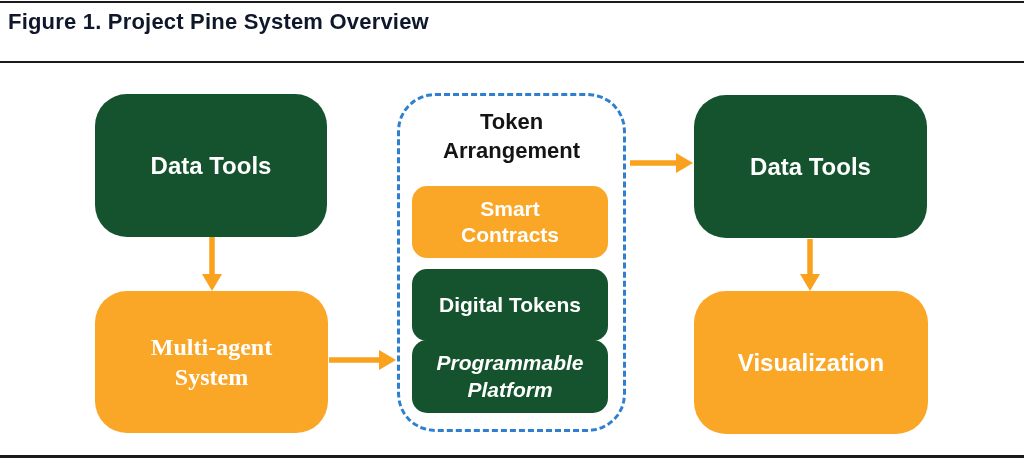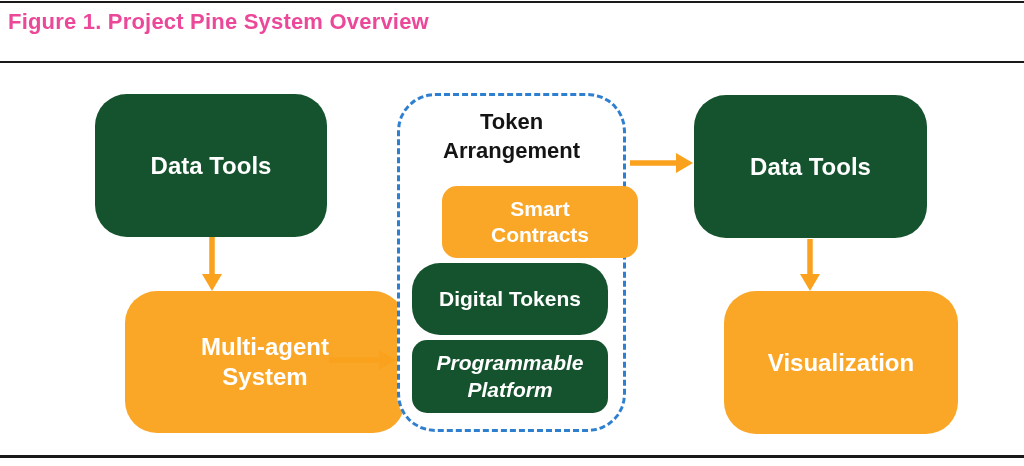--- a/index.html
+++ b/index.html
@@ -24,38 +24,38 @@
   .rule-top    { top: 1px;   height: 2px; }
   .rule-mid    { top: 61px;  height: 2px; }
   .rule-bottom { top: 455px; height: 3px; }
 
   .figure-title {
     position: absolute;
     left: 8px;
     top: 9px;
     font-size: 22px;
     font-weight: bold;
-    color: #ec4899;
+    color: #0f172a;
     letter-spacing: 0.2px;
     white-space: nowrap;
   }
 
   .node {
     position: absolute;
     display: flex;
     align-items: center;
     justify-content: center;
     text-align: center;
     font-weight: bold;
     color: #ffffff;
     line-height: 1.25;
     box-sizing: border-box;
   }
   .blue   { background: #14532d; }
-  .orange { background: #faa728; margin-left: 30px; }
+  .orange { background: #faa728; }
 
   .big-node {
     border-radius: 32px;
     font-size: 24px;
   }
   .node-label { display: inline-block; }
 
   .dashed-container {
     position: absolute;
     left: 397px;
@@ -80,27 +80,27 @@
   }
   .center-title .node-label { max-width: 170px; }
 
   .inner-node {
     border-radius: 15px;
     font-size: 21px;
     left: 412px;
     width: 196px;
   }
   .inner-1 { top: 186px; height: 72px; }
-  .inner-2 { top: 263px; height: 72px; border-radius: 28px; }
+  .inner-2 { top: 269px; height: 72px; }
   .inner-3 { top: 340px; height: 73px; }
   .inner-1 .node-label { max-width: 125px; }
   .inner-3 .node-label { max-width: 175px; font-style: italic; }
 
   .box-left-top     { left: 95px;  top: 94px;  width: 232px; height: 143px; }
-  .box-left-bottom  { left: 95px;  top: 291px; width: 280px; height: 142px; }
+  .box-left-bottom  { left: 95px;  top: 291px; width: 233px; height: 142px; font-family: Liberation Serif, serif; }
   .box-left-bottom .node-label { max-width: 190px; }
   .box-right-top    { left: 694px; top: 95px;  width: 233px; height: 143px; }
   .box-right-bottom { left: 694px; top: 291px; width: 234px; height: 143px; }
 
   .arrow-layer {
     position: absolute;
     left: 0;
     top: 0;
     width: 1024px;
     height: 466px;

